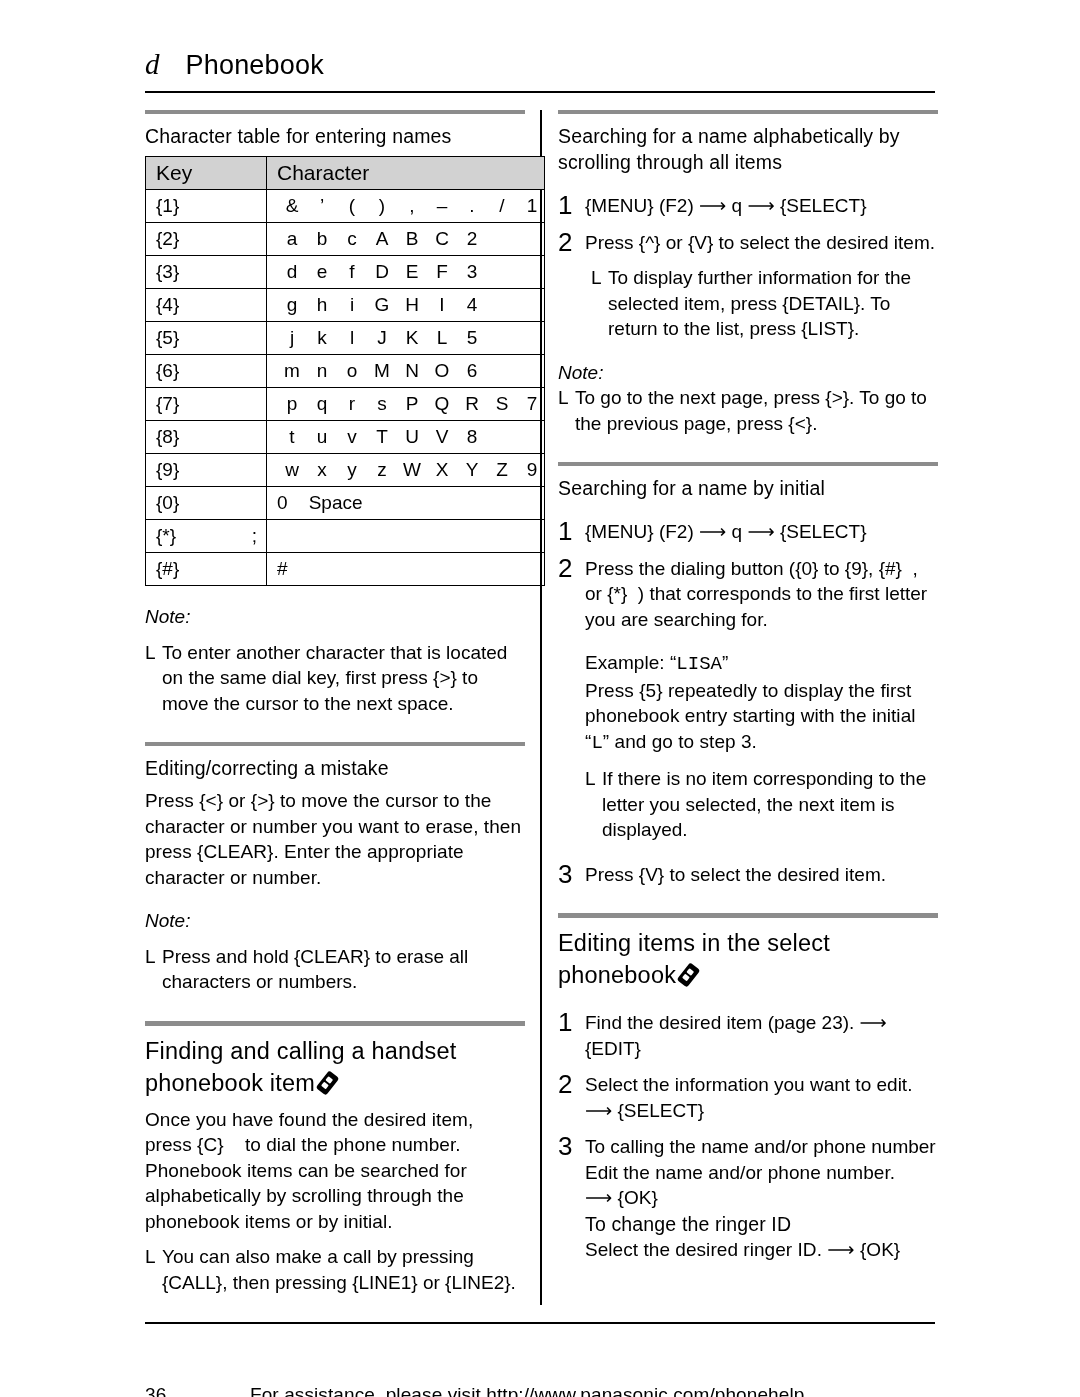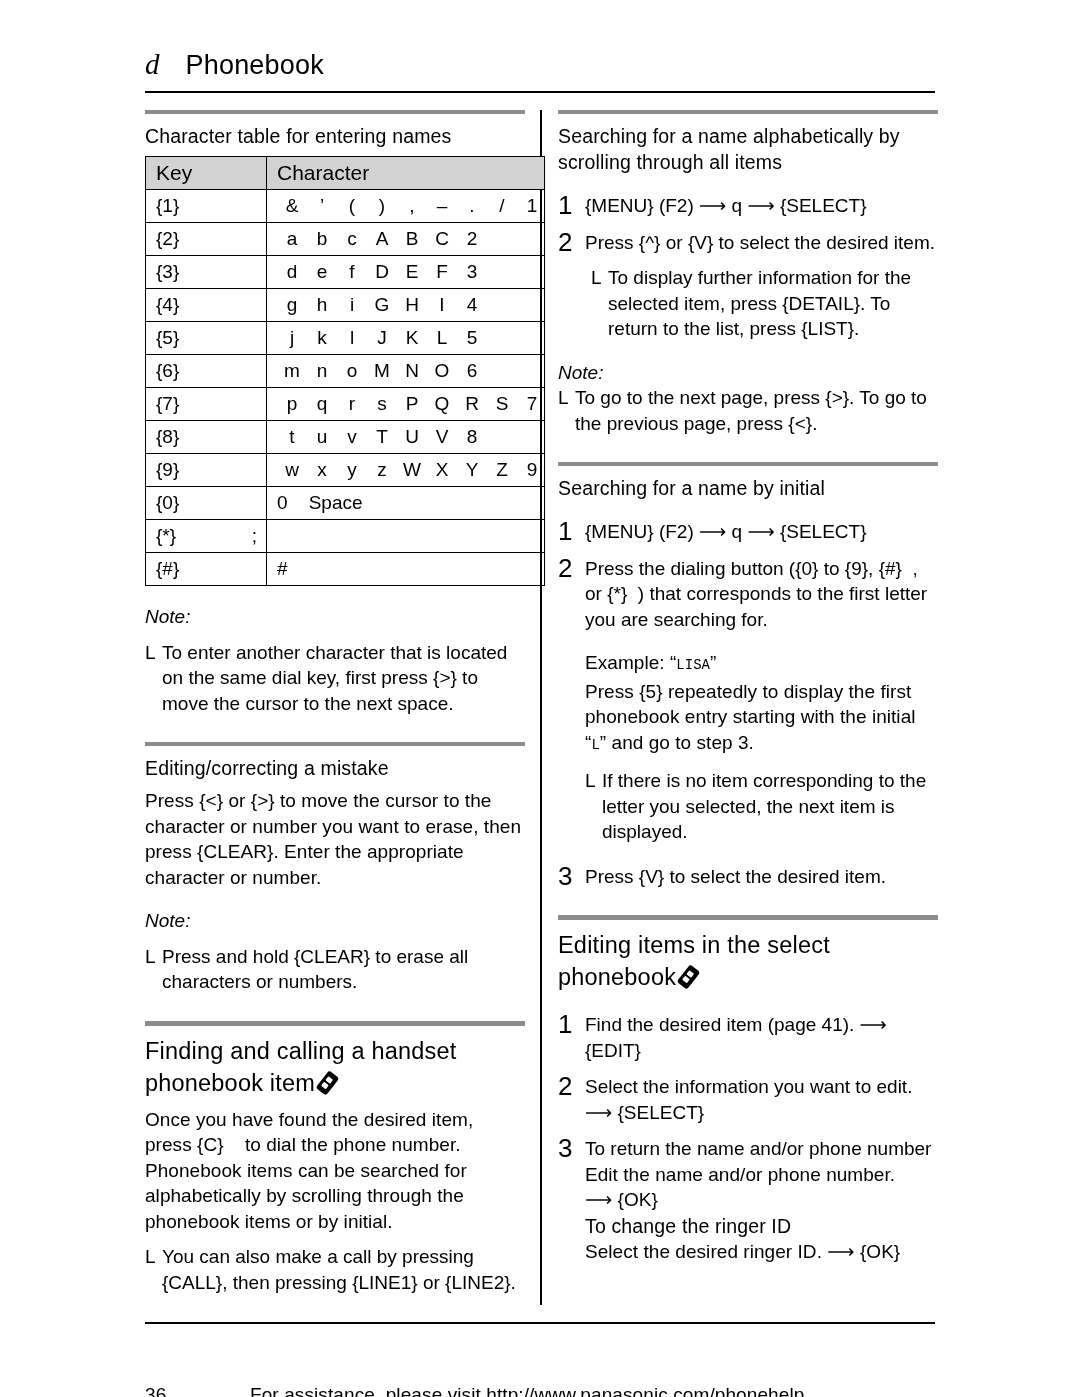--- a/index.html
+++ b/index.html
@@ -138,21 +138,21 @@
     line-height: 26px;
     padding-top: 0px;
   }
   .step > .txt {
     flex: 1 1 auto;
     padding-top: 1px;
   }
   .step-sub { margin-left: 27px; font-size: 19px; line-height: 25.5px; }
   .mono {
     font-family: "Liberation Mono", "DejaVu Sans Mono", monospace;
-    font-size: 14px;
+    font-size: 19px;
     letter-spacing: 0;
   }
 
   
   .handset-icon {
     display: inline-block;
     width: 13px;
     height: 22px;
     background: #000000;
     border-radius: 3px;
@@ -512,31 +512,31 @@
       <span class="txt">Press {V} to select the desired item.</span>
     </div>
 
     <div class="gap-lg"></div>
     <div class="rule-thick tall"></div>
     <div class="sec-big"><span>Editing items in the select phonebook</span><span class="handset-icon"></span></div>
 
     <div class="gap-sm"></div>
     <div class="step">
       <span class="num">1</span>
-      <span class="txt">Find the desired item (page 41). ⟶ {EDIT}</span>
+      <span class="txt">Find the desired item (page 23). ⟶ {EDIT}</span>
     </div>
     <div class="gap-sm"></div>
     <div class="step">
       <span class="num">2</span>
       <span class="txt">Select the information you want to edit. ⟶ {SELECT}</span>
     </div>
     <div class="gap-sm"></div>
     <div class="step">
       <span class="num">3</span>
-      <span class="txt">To return the name and/or phone number</span>
+      <span class="txt">To calling the name and/or phone number</span>
     </div>
     <div class="step-sub">
       <div class="body-text">Edit the name and/or phone number.</div>
       <div class="body-text">⟶ {OK}</div>
       <div class="sec-sub" style="margin:0;">To change the ringer ID</div>
       <div class="body-text">Select the desired ringer ID. ⟶ {OK}</div>
     </div>
   </div>
 
   <div class="footer-rule"></div>

